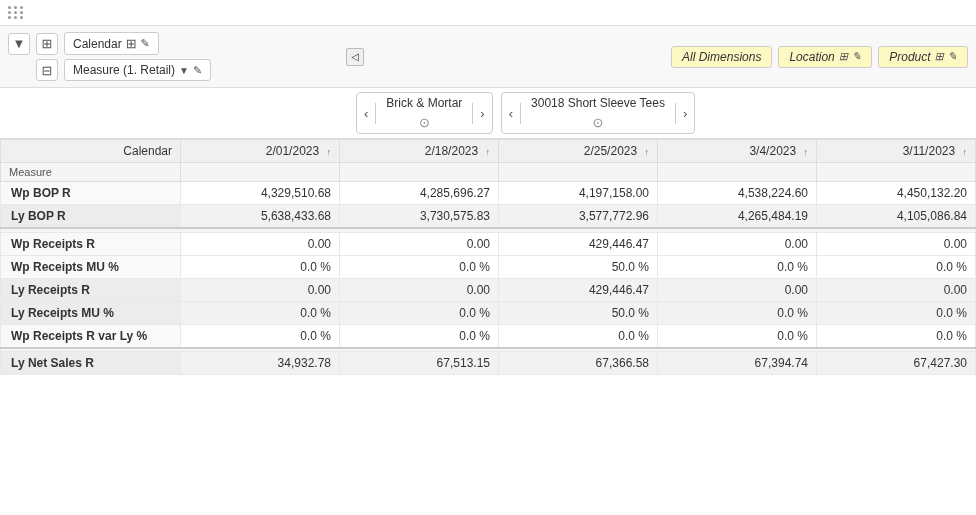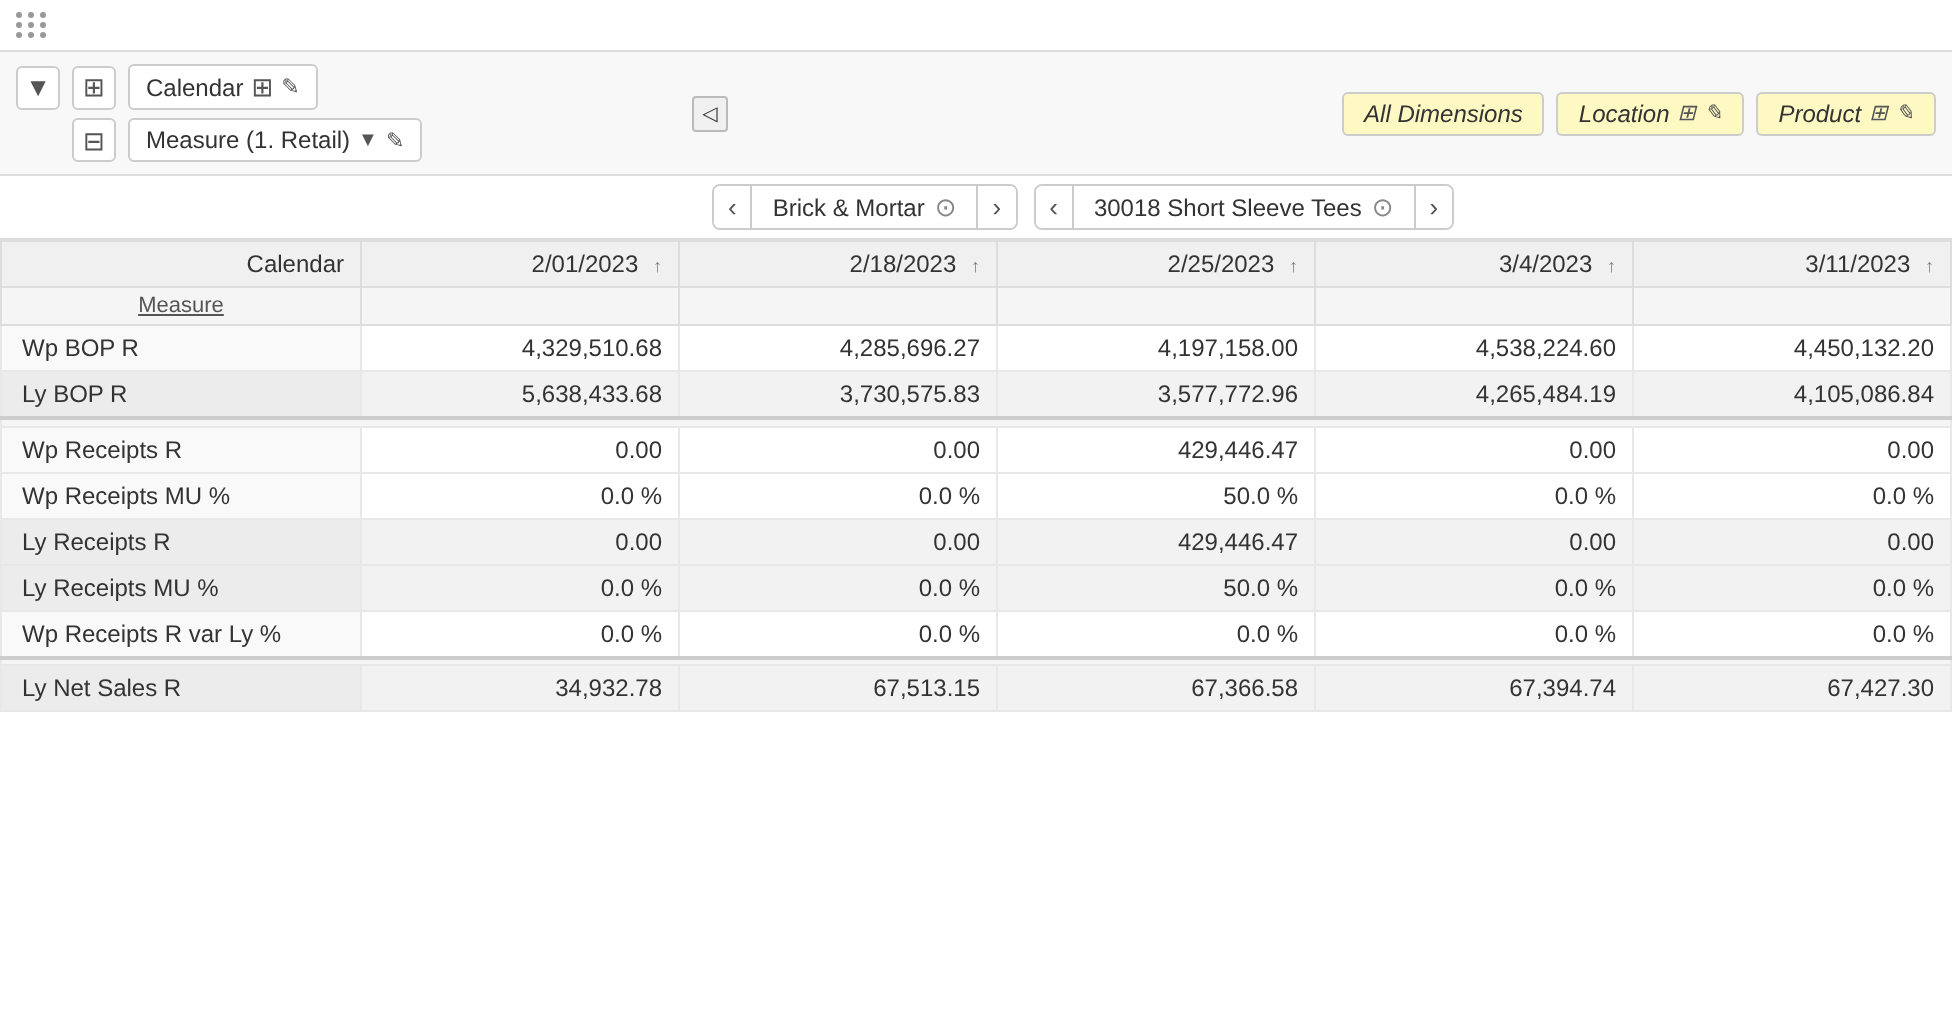--- a/index.html
+++ b/index.html
@@ -135,20 +135,21 @@
       font-size: 13px;
       color: #555;
     }
     .filter-nav .nav-btn:last-child { border-right: none; border-left: 1px solid #ccc; }
     .filter-nav .nav-label {
       padding: 3px 10px;
       font-size: 12px;
       display: flex;
       align-items: center;
       gap: 5px;
+      flex-direction: column;
     }
     .filter-nav .settings-icon {
       color: #888;
       font-size: 13px;
     }
 
     
     .panel-collapse {
       display: flex;
       align-items: center;
@@ -202,33 +203,33 @@
 
     
     .sub-header th {
       background: #f5f5f5;
       font-size: 11px;
       color: #555;
       text-align: right;
       padding: 3px 8px;
       border: 1px solid #ddd;
     }
-    .sub-header th.label-col { text-align: center; text-decoration: underline; }
+    .sub-header th.label-col { text-align: left; }
 
     
     tbody tr td {
       border: 1px solid #e8e8e8;
       padding: 4px 8px;
       text-align: right;
       white-space: nowrap;
     }
     tbody tr td.label-col {
       text-align: left;
       background: #f9f9f9;
-      font-weight: normal;
+      font-weight: bold;
       padding-left: 10px;
     }
     tbody tr.shaded td {
       background: #f2f2f2;
     }
     tbody tr.shaded td.label-col {
       background: #ececec;
     }
 
     

